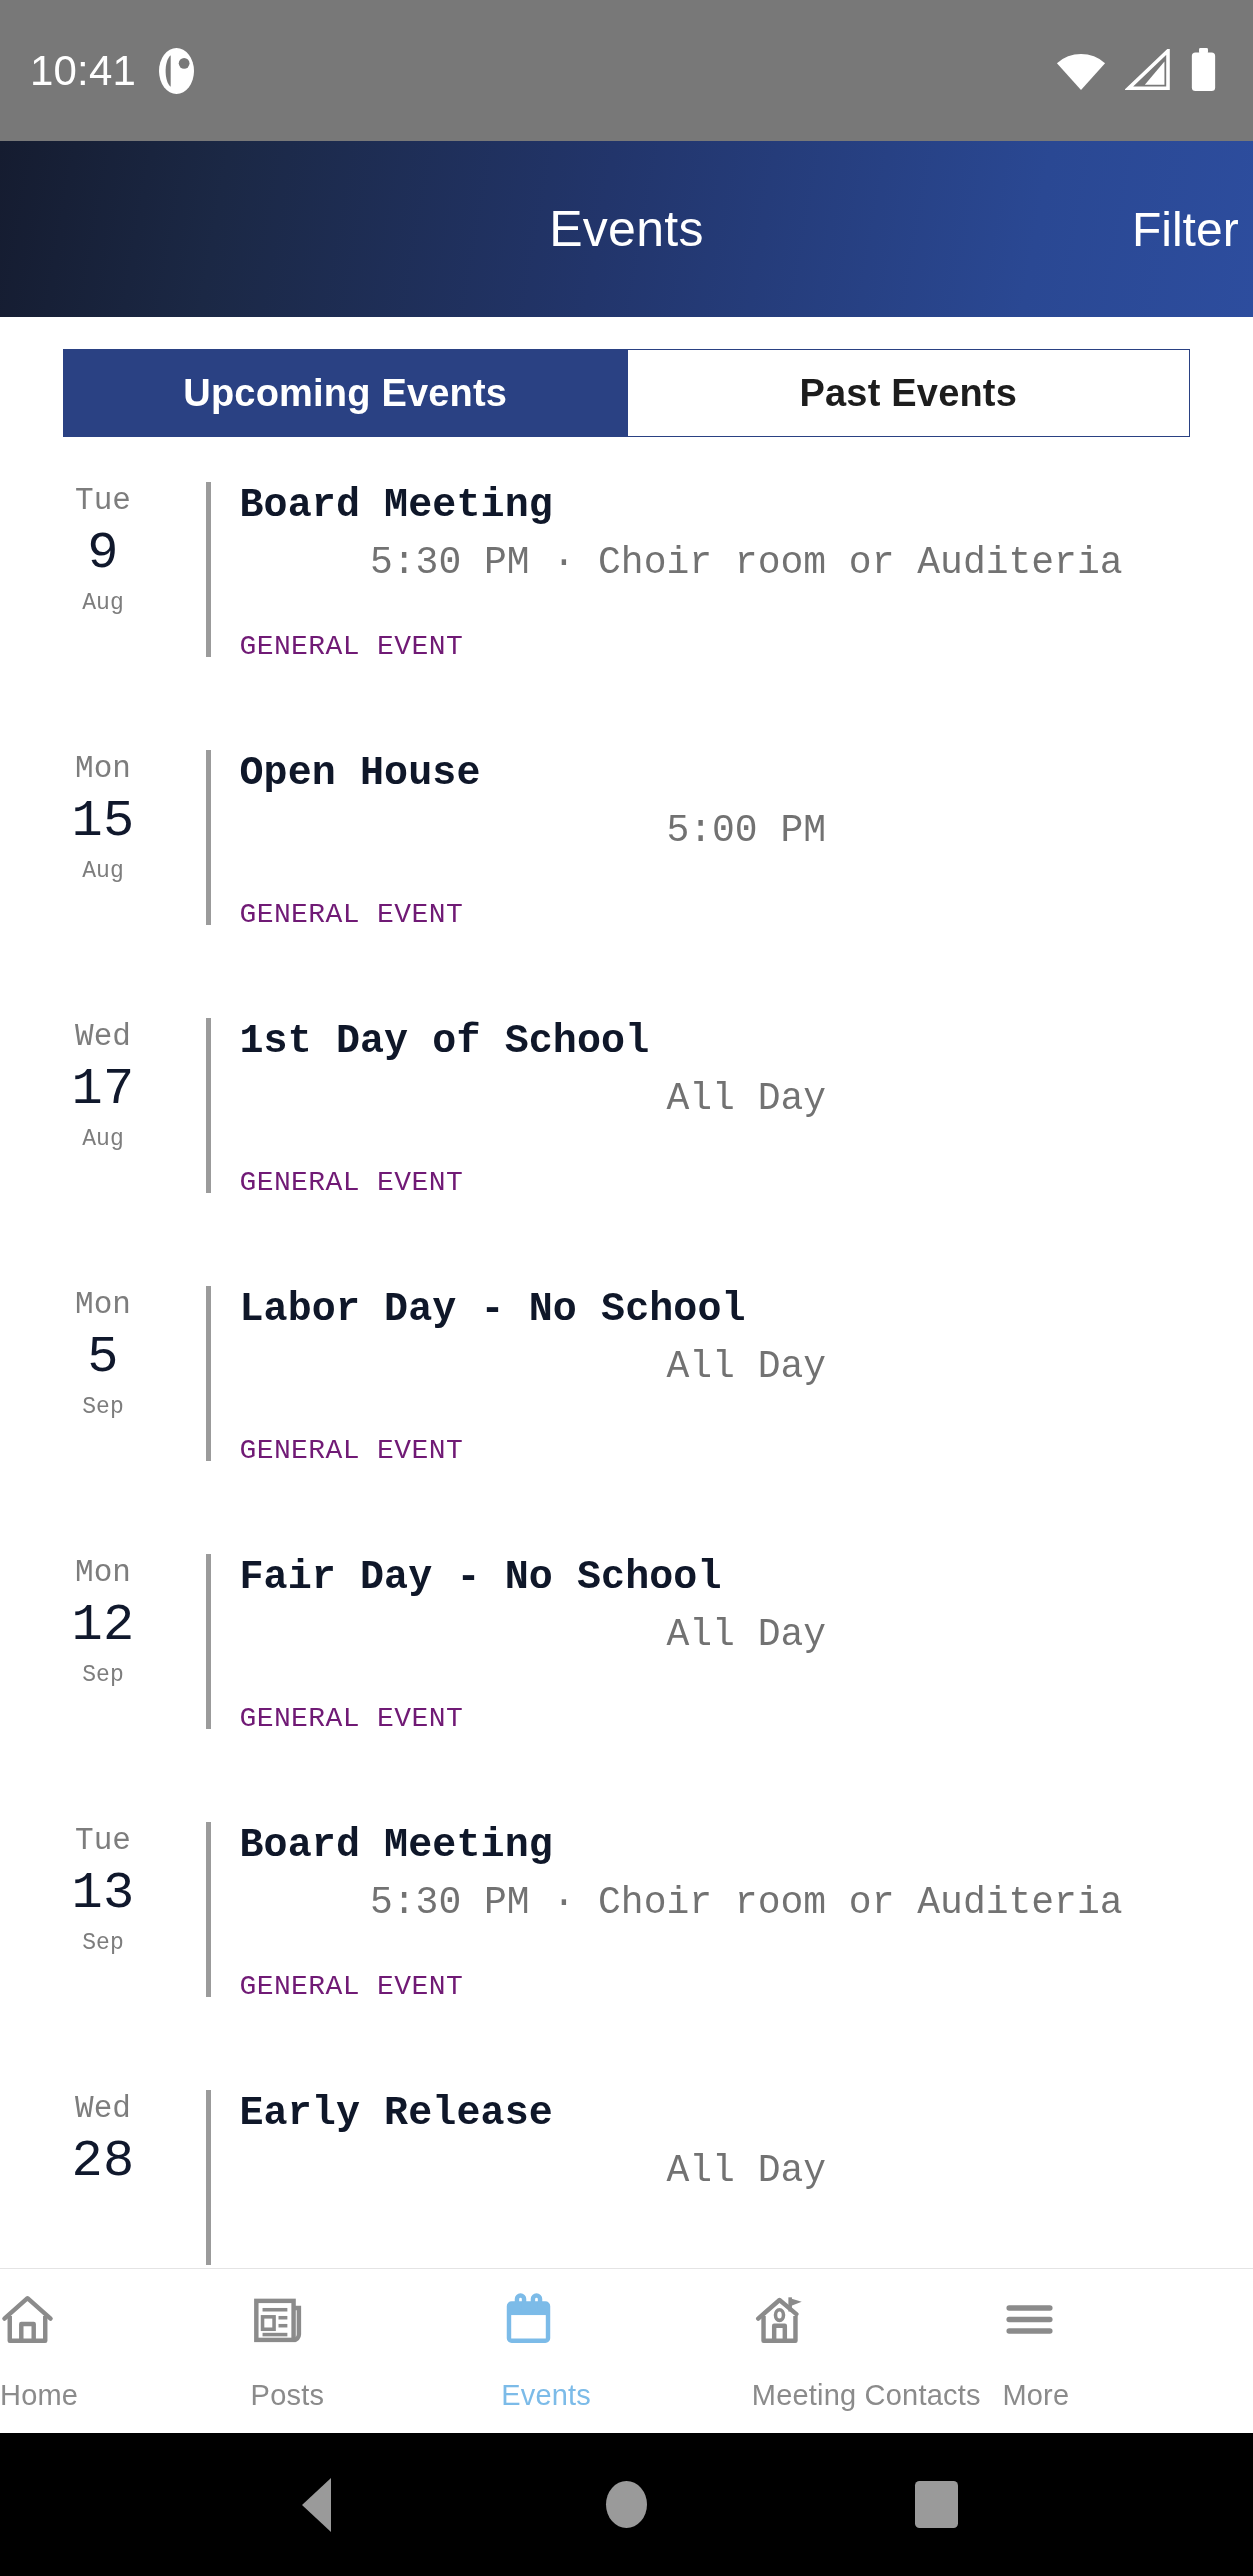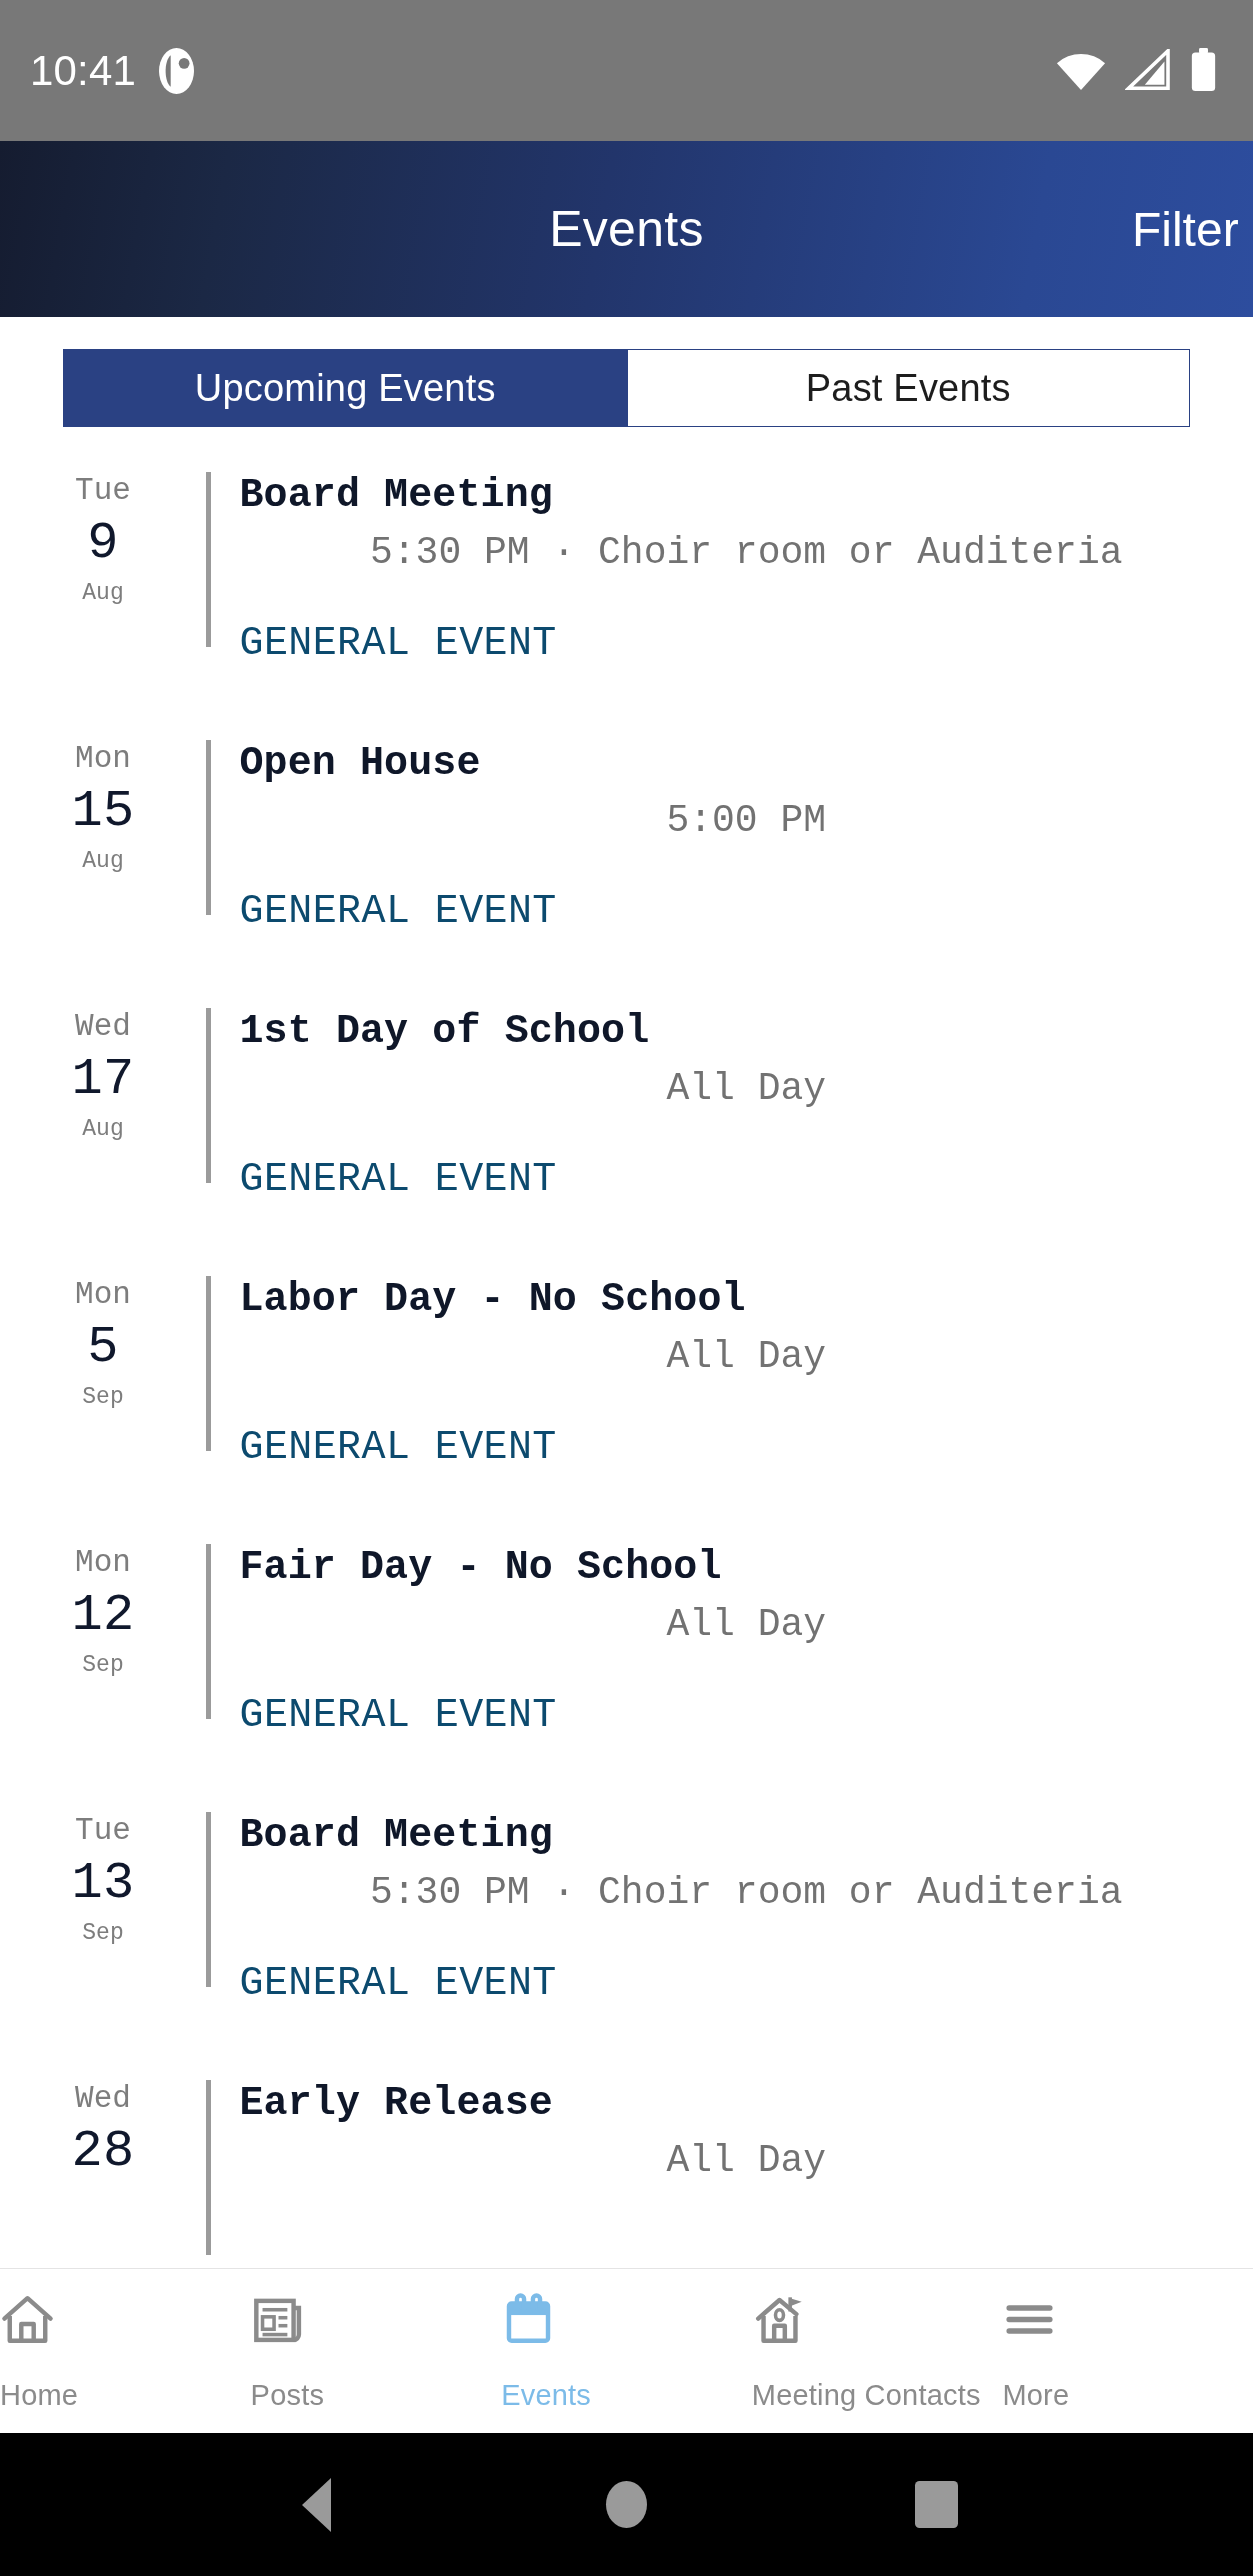--- a/index.html
+++ b/index.html
@@ -82,24 +82,25 @@
     cursor: pointer;
   }
 
   
   .tab-wrap {
     padding: 32px 63px 0 63px;
     flex: 0 0 auto;
   }
   .tab-group {
     display: flex;
-    height: 78px;
+    height: 88px;
     border: 1.8px solid #2a4183;
     background: #eab308;
     overflow: hidden;
+    font-weight: bold;
   }
   .tab {
     flex: 1 1 50%;
     display: flex;
     align-items: center;
     justify-content: center;
     font-size: 38px;
     cursor: pointer;
     background: #ffffff;
     color: #1d1d1d;
@@ -173,22 +174,22 @@
   }
   .event-meta {
     font-size: 38px;
     color: #727272;
     line-height: 1.3;
     margin-top: 7.2px;
     white-space: nowrap;
     text-align: center;
   }
   .event-category {
-    font-size: 40px;
-    color: #0c4a6e;
+    font-size: 28px;
+    color: #701a75;
     letter-spacing: 0.4px;
     margin-top: 43px;
     white-space: nowrap;
   }
 
   
   .bottom-nav {
     flex: 0 0 165px;
     height: 165px;
     background: #ffffff;

